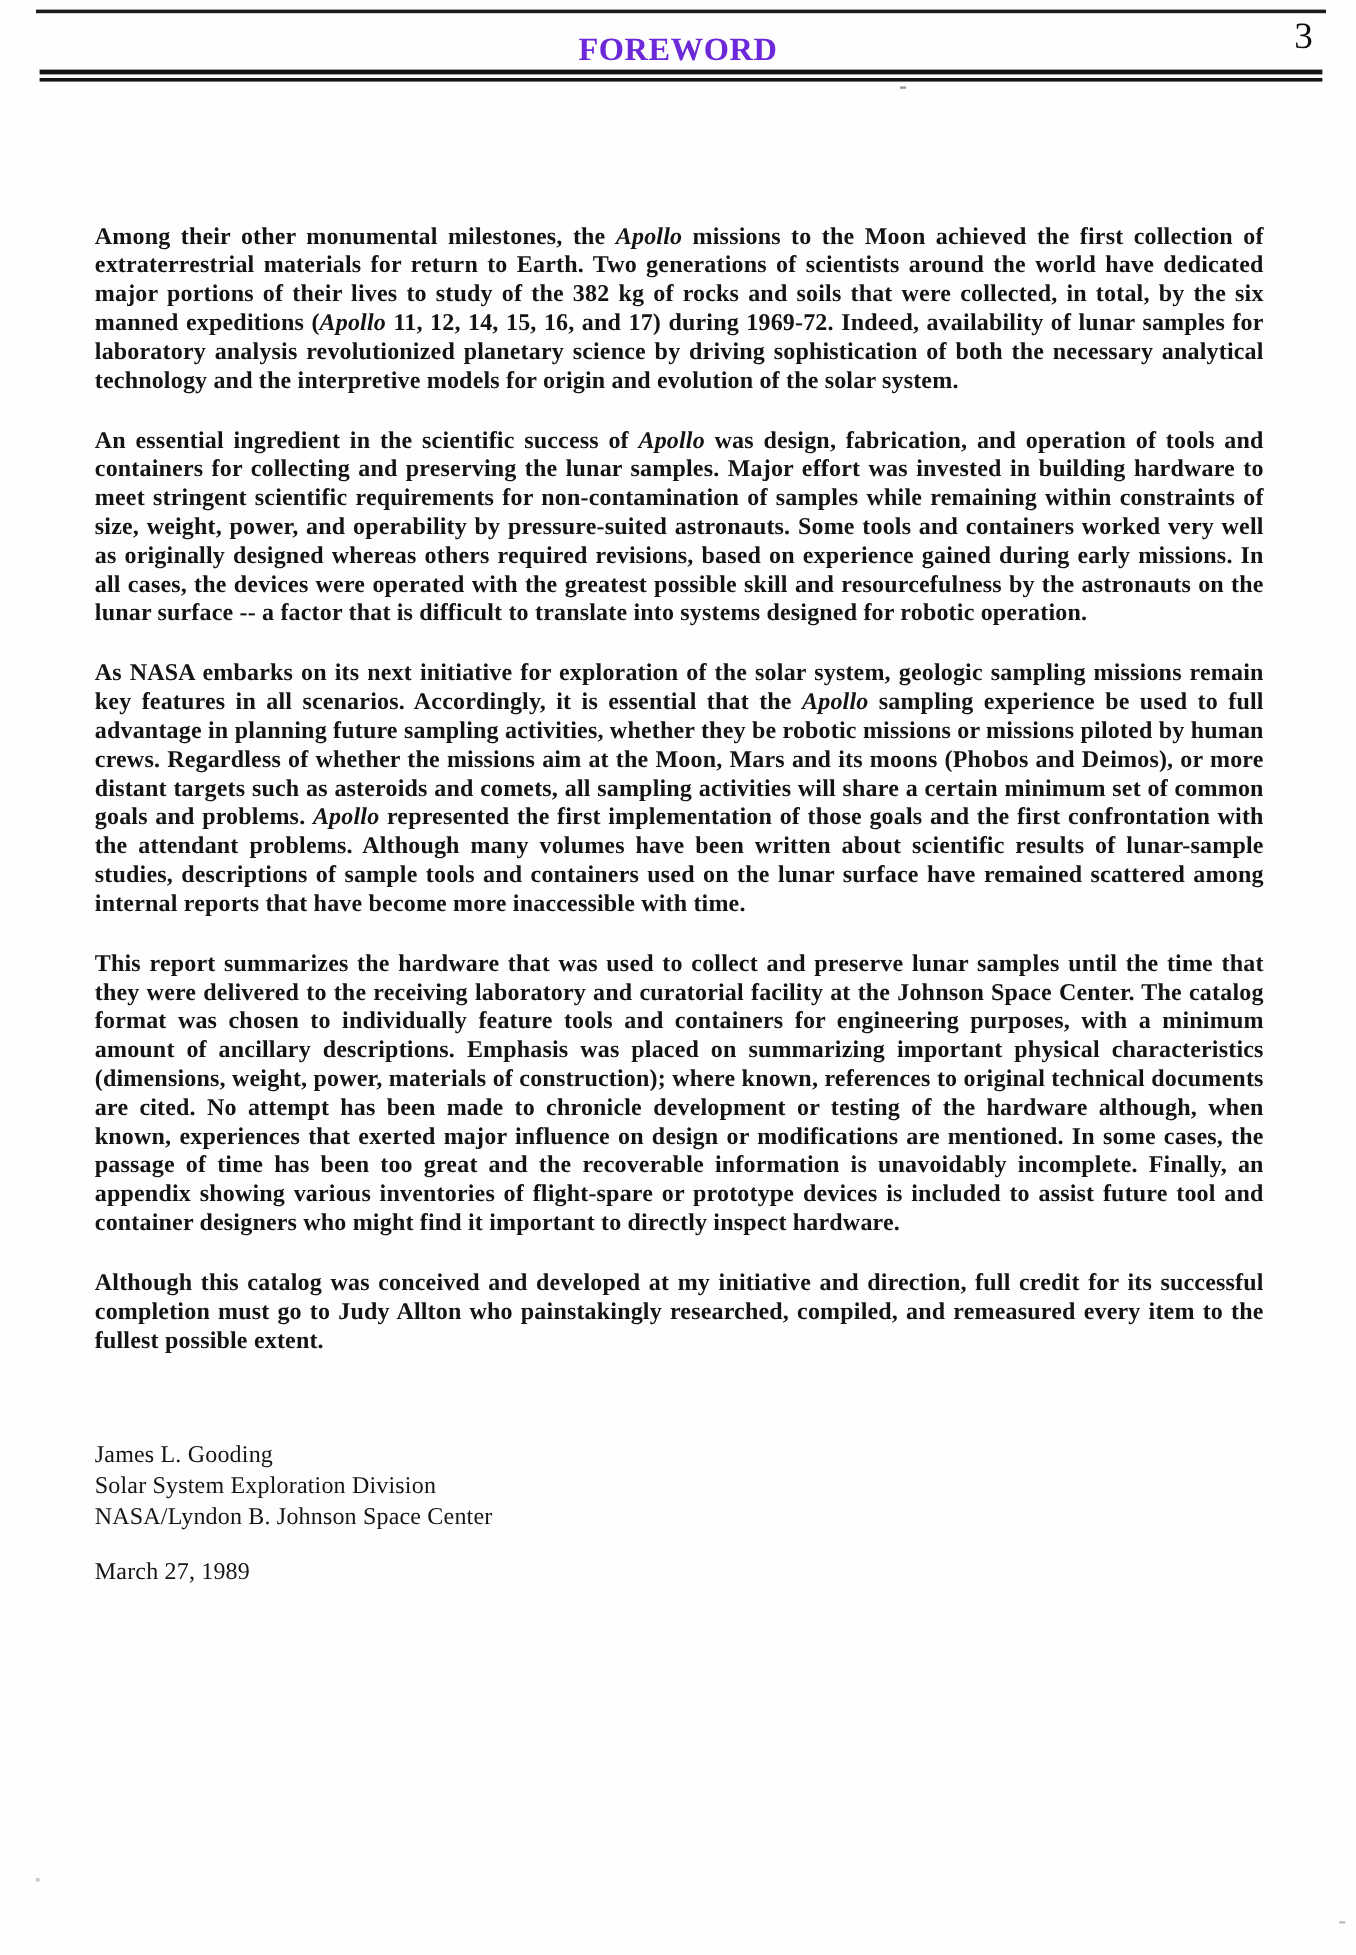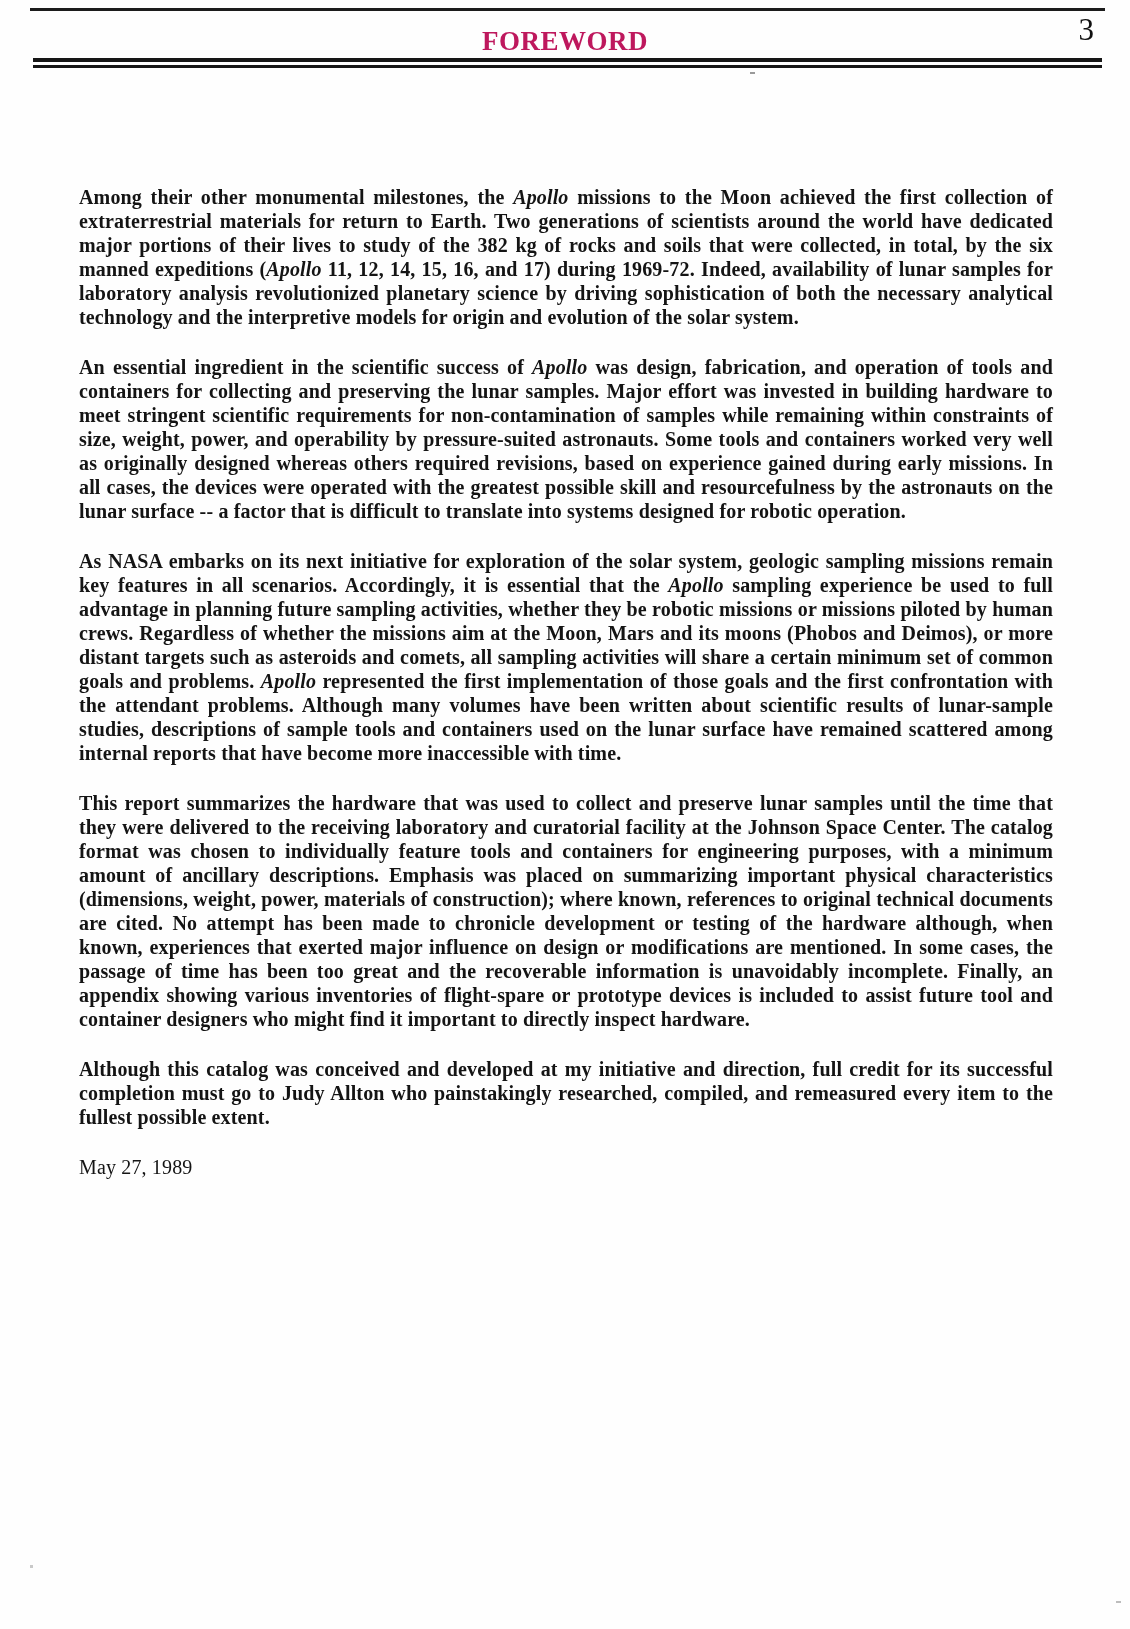--- a/index.html
+++ b/index.html
@@ -26,21 +26,21 @@
   }
   .page-title {
     position: absolute;
     top: 26px;
     left: 0;
     width: 1130px;
     text-align: center;
     font-size: 27px;
     font-weight: bold;
     letter-spacing: 0.5px;
-    color: #be185d;
+    color: #6d28d9;
   }
   .page-number {
     position: absolute;
     top: 12px;
     right: 36px;
     font-size: 31px;
     color: #101010;
   }
   .double-rule {
     position: absolute;
@@ -116,16 +116,21 @@
   <div class="speck-a"></div>
   <div class="speck-b"></div>
 
   <div class="content">
     <p><span>Among their other monumental milestones, the </span><em>Apollo</em><span> missions to the Moon achieved the first collection of extraterrestrial materials for return to Earth.  Two generations of scientists around the world have dedicated major portions of their lives to study of the 382 kg of rocks and soils that were collected, in total, by the six manned expeditions (</span><em>Apollo</em><span> 11, 12, 14, 15, 16, and 17) during 1969-72.  Indeed, availability of lunar samples for laboratory analysis revolutionized planetary science by driving sophistication of both the necessary analytical technology and the interpretive models for origin and evolution of the solar system.</span></p>
     <p><span>An essential ingredient in the scientific success of </span><em>Apollo</em><span> was design, fabrication, and operation of tools and containers for collecting and preserving the lunar samples.  Major effort was invested in building hardware to meet stringent scientific requirements for non-contamination of samples while remaining within constraints of size, weight, power, and operability by pressure-suited astronauts.  Some tools and containers worked very well as originally designed whereas others required revisions, based on experience gained during early missions.  In all cases, the devices were operated with the greatest possible skill and resourcefulness by the astronauts on the lunar surface -- a factor that is difficult to translate into systems designed for robotic operation.</span></p>
     <p><span>As NASA embarks on its next initiative for exploration of the solar system, geologic sampling missions remain key features in all scenarios.  Accordingly, it is essential that the </span><em>Apollo</em><span> sampling experience be used to full advantage in planning future sampling activities, whether they be robotic missions or missions piloted by human crews.  Regardless of whether the missions aim at the Moon, Mars and its moons (Phobos and Deimos), or more distant targets such as asteroids and comets, all sampling activities will share a certain minimum set of common goals and problems.  </span><em>Apollo</em><span> represented the first implementation of those goals and the first confrontation with the attendant problems.  Although many volumes have been written about scientific results of lunar-sample studies, descriptions of sample tools and containers used on the lunar surface have remained scattered among internal reports that have become more inaccessible with time.</span></p>
     <p><span>This report summarizes the hardware that was used to collect and preserve lunar samples until the time that they were delivered to the receiving laboratory and curatorial facility at the Johnson Space Center.  The catalog format was chosen to individually feature tools and containers for engineering purposes, with a minimum amount of ancillary descriptions.   Emphasis was placed on summarizing important physical characteristics (dimensions, weight, power, materials of construction); where known, references to original technical documents are cited.  No attempt has been made to chronicle development or testing of the hardware although, when known, experiences that exerted major influence on design or modifications are mentioned.  In some cases, the passage of time has been too great and the recoverable information is unavoidably incomplete.  Finally, an appendix showing various inventories of flight-spare or prototype devices is included to assist future tool and container designers who might find it important to directly inspect hardware.</span></p>
     <p><span>Although this catalog was conceived and developed at my initiative and direction, full credit for its successful completion must go to Judy Allton who painstakingly researched, compiled, and remeasured every item to the fullest possible extent.</span></p>
 
+    <div class="signature">
+      <div>James L. Gooding</div>
+      <div>Solar System Exploration Division</div>
+      <div>NASA/Lyndon B. Johnson Space Center</div>
+    </div>
 
-    <div class="date-line">May 27, 1989</div>
+    <div class="date-line">March 27, 1989</div>
   </div>
 </div>
 
 </body></html>

